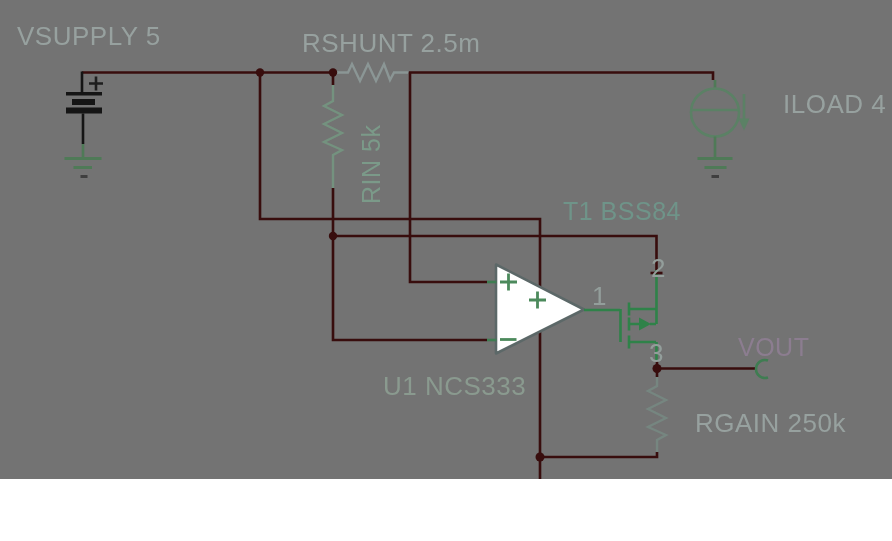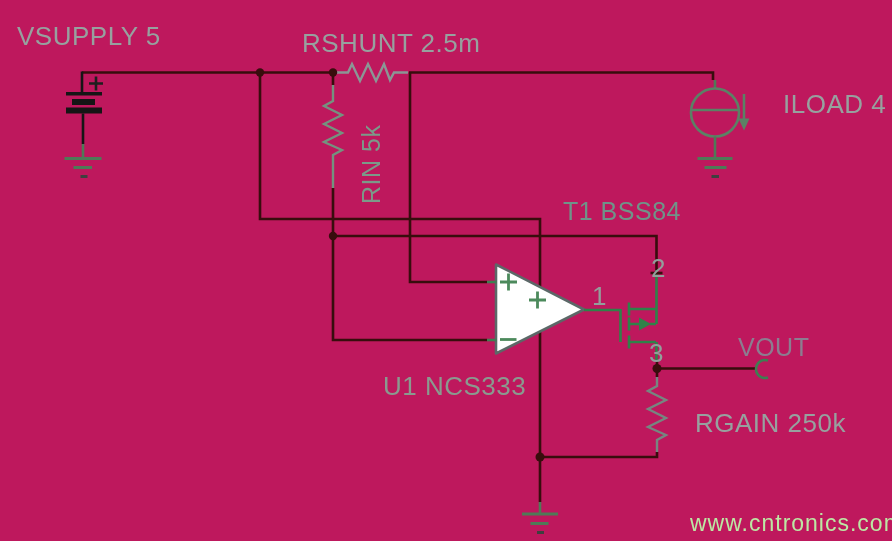--- a/index.html
+++ b/index.html
@@ -1,19 +1,19 @@
 <!DOCTYPE html>
 <html><head>
 <meta charset="utf-8">
 <style>
   html,body{margin:0;padding:0;background:#ffffff;}
   .canvas{
     position:relative;
-    width:892px;height:541px;
-    background:#be185d;
+    width:892px;height:479px;
+    background:#737373;
     overflow:hidden;
     font-family:"Liberation Sans", sans-serif;
   }
   svg{display:block;}
   svg text{
     font-family:"Liberation Sans","DejaVu Sans",sans-serif;
     letter-spacing:0.5px;
   }
   .lbl      {font-size:26px; fill:#97a19f;}
   .lbl-rin  {font-size:25px; fill:#7b9a89;}

